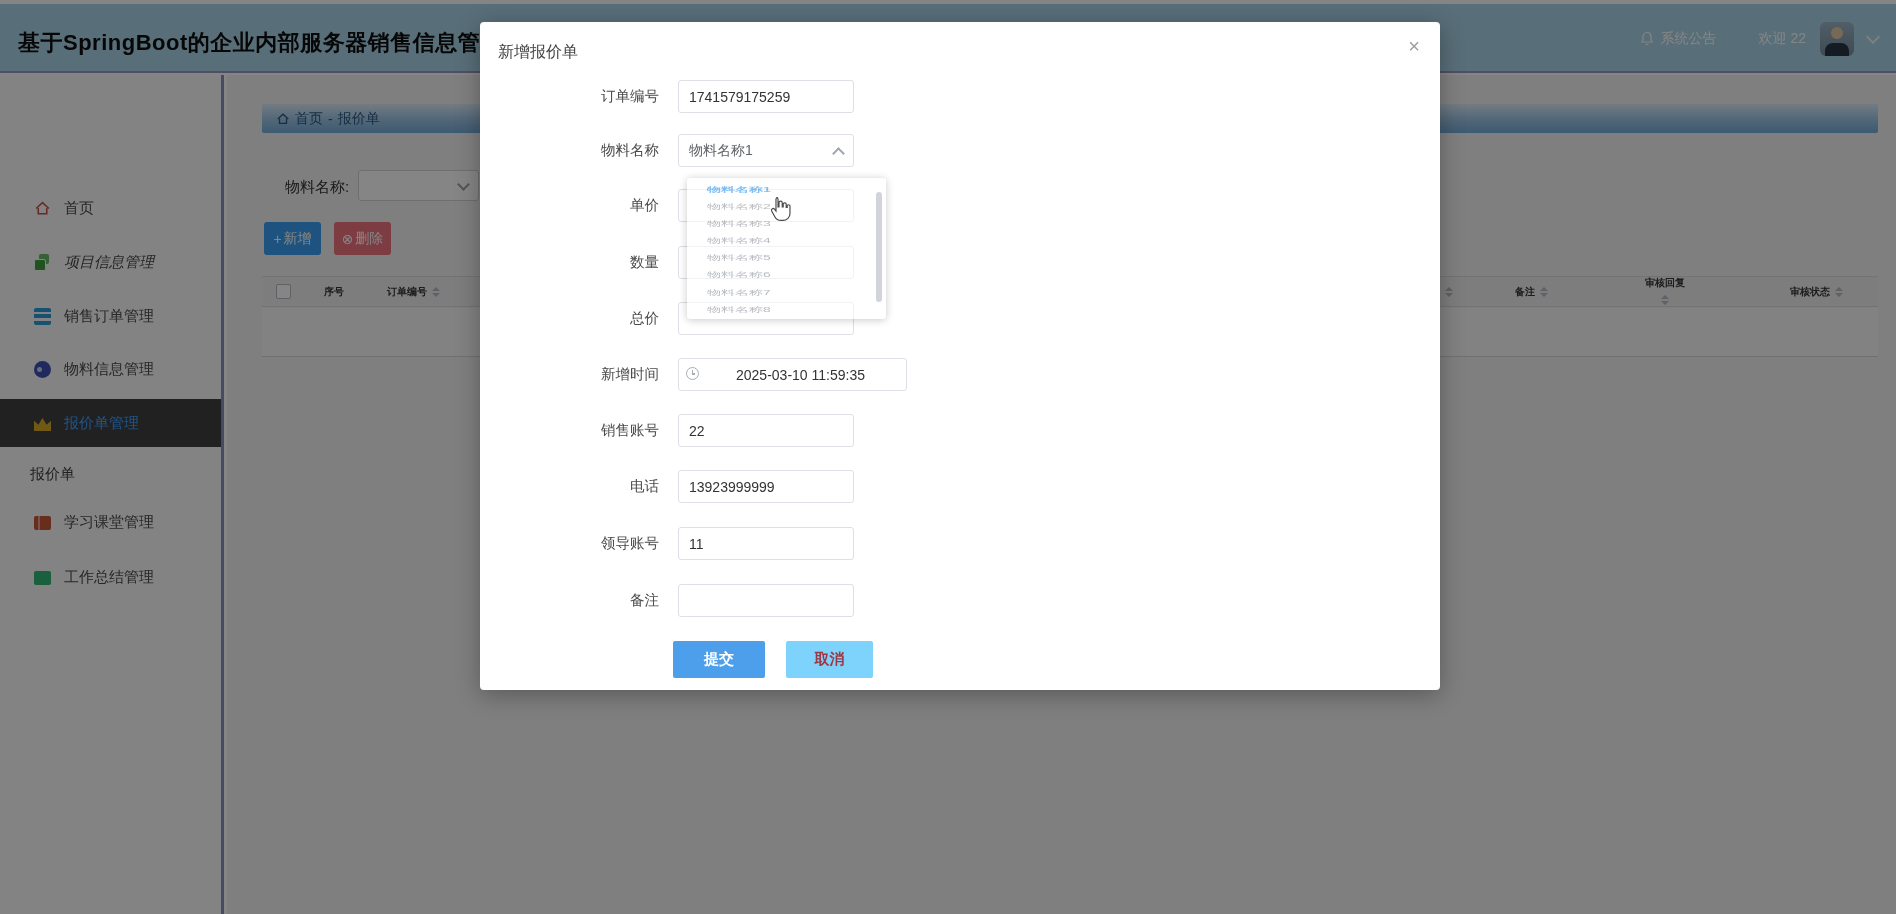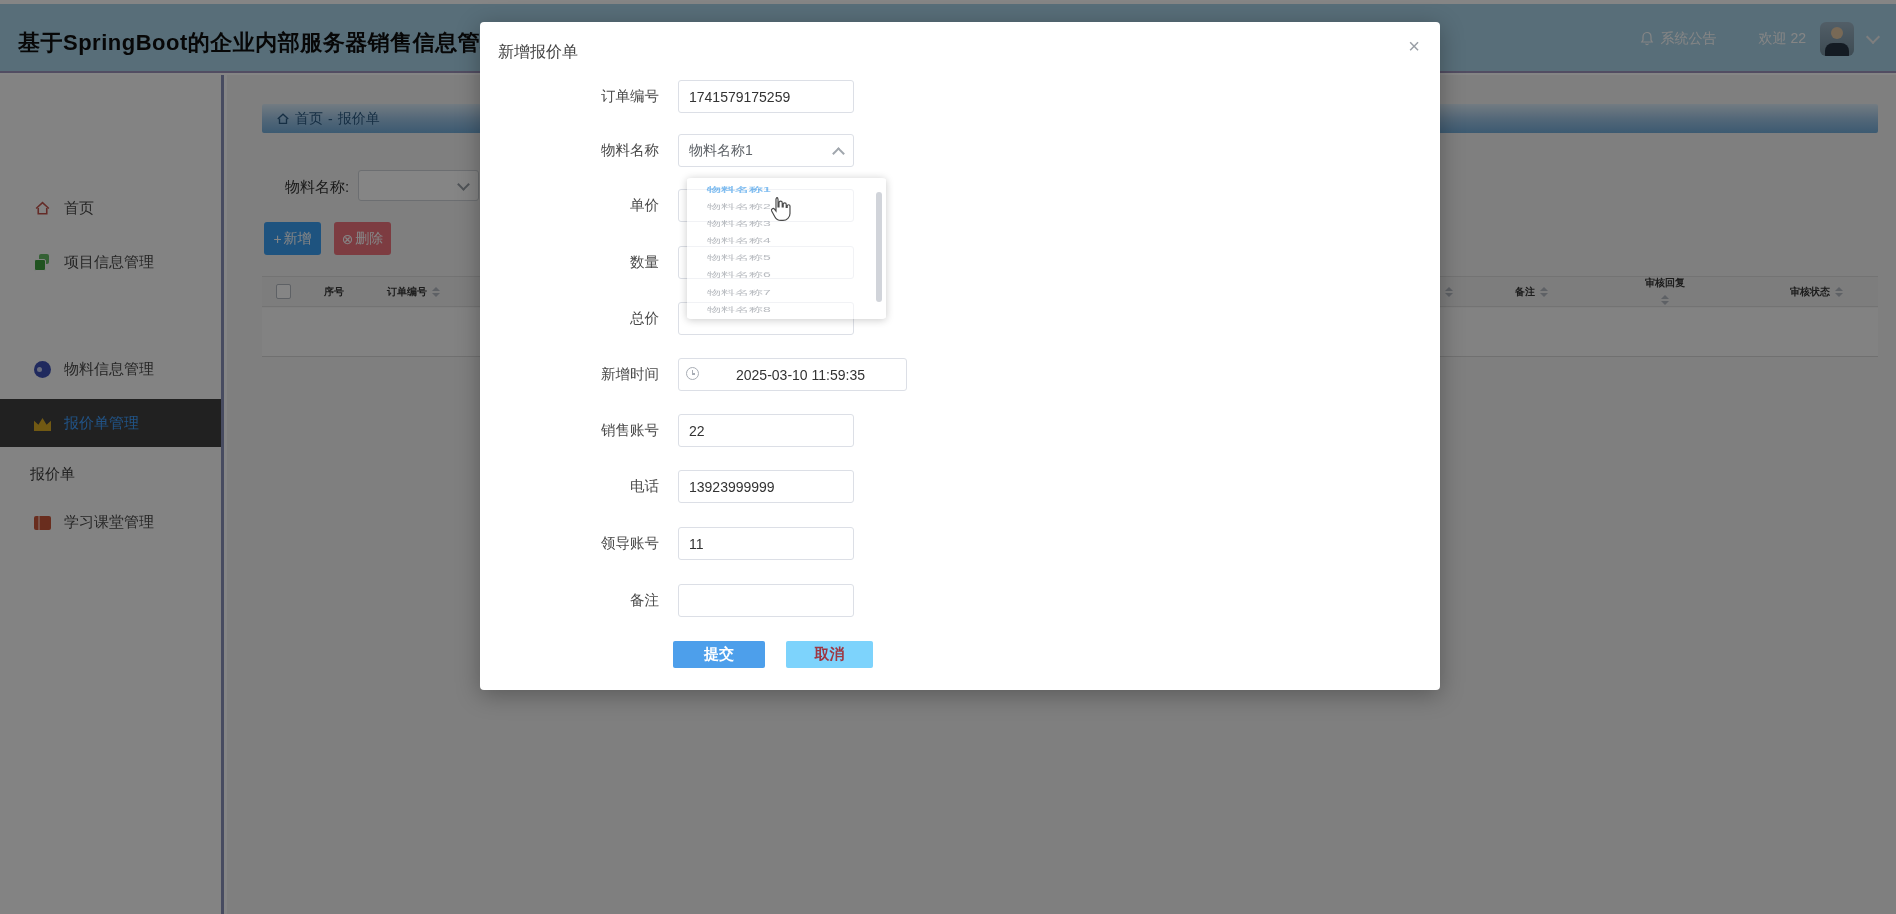--- a/index.html
+++ b/index.html
@@ -71,21 +71,21 @@
   .mclose{position:absolute;right:20px;top:14px;font-size:20px;color:#9a9fa6;cursor:pointer;line-height:20px;}
   .mrow{position:absolute;left:0;right:0;height:33px;}
   .flb{position:absolute;left:20px;width:159px;text-align:right;line-height:33px;font-size:14.5px;color:#4a4a4a;white-space:nowrap;}
   .fi{position:absolute;left:198px;top:0;width:176px;height:33px;border:1px solid #dcdfe6;border-radius:3px;padding:0 10px;font-size:14px;color:#333;box-sizing:border-box;background:#fff;outline:none;font-family:inherit;}
   .fi.dt{width:229px;text-align:center;padding-left:26px;}
   .fsel{position:absolute;left:198px;top:0;width:176px;height:33px;border:1px solid #dcdfe6;border-radius:3px;box-sizing:border-box;background:#fff;line-height:31px;padding:0 10px;font-size:14px;color:#5f6368;cursor:pointer;}
   .chev-up{position:absolute;right:10px;top:14px;width:7px;height:7px;border-right:2px solid #a0a6ad;border-bottom:2px solid #a0a6ad;transform:rotate(-135deg);}
   .clock{position:absolute;left:8px;top:9px;width:13px;height:13px;border:1.5px solid #a8adb5;border-radius:50%;box-sizing:border-box;}
   .clock::before{content:"";position:absolute;left:4.5px;top:2px;width:1.5px;height:4px;background:#a8adb5;}
   .clock::after{content:"";position:absolute;left:4.5px;top:5px;width:3.5px;height:1.5px;background:#a8adb5;}
-  .mbtn{position:absolute;top:619px;height:27px;border:none;border-radius:2px;font-size:15px;font-weight:bold;cursor:pointer;font-family:inherit;}
+  .mbtn{position:absolute;top:619px;height:37px;border:none;border-radius:2px;font-size:15px;font-weight:bold;cursor:pointer;font-family:inherit;}
   .btn-submit{left:193px;width:92px;background:#4d9feb;color:#fff;}
   .btn-cancel{left:306px;width:87px;background:#7dd3fc;color:#9e3742;}
 
   
   .dropdown{position:absolute;left:687px;top:178px;width:199px;height:141px;z-index:30;opacity:.62;}
   .dd-panel{width:199px;height:272px;transform:scaleY(0.518);transform-origin:0 0;background:#fff;border-radius:4px;box-shadow:0 2px 12px rgba(0,0,0,.35);padding-top:6px;box-sizing:border-box;}
   .dd-opt{height:33px;line-height:33px;padding-left:20px;font-size:14px;color:#8e939b;cursor:pointer;white-space:nowrap;}
   .dd-opt.sel{color:#3d9bea;font-weight:bold;}
   .dd-scroll{position:absolute;left:876px;top:192px;width:6px;height:110px;background:#c9cdd3;border-radius:3px;z-index:31;opacity:.85;}
 
@@ -112,36 +112,44 @@
     </div>
 
     <div class="sbar">
       <div class="sitem" style="top:109px;">
         <svg class="sicon ico-home" viewBox="0 0 16 16">
           <path d="M2 8 8 2.5 14 8" fill="none" stroke="currentColor" stroke-width="1.5"></path>
           <path d="M4 7.5V13h8V7.5" fill="none" stroke="currentColor" stroke-width="1.5"></path>
         </svg>
         <span class="lbl">首页</span>
       </div>
-      <div class="sitem" style="top:163px;">
+      <div class="sitem" style="top:163px;font-style:italic;">
         <div class="sicon ico-proj"></div>
         <span class="lbl">项目信息管理</span>
+      </div>
+      <div class="sitem" style="top:217px;">
+        <div class="sicon ico-sales"></div>
+        <span class="lbl">销售订单管理</span>
       </div>
       <div class="sitem" style="top:270px;">
         <div class="sicon ico-mat"></div>
         <span class="lbl">物料信息管理</span>
       </div>
       <div class="sitem active" style="top:324px;">
         <div class="sicon ico-crown"></div>
         <span class="lbl">报价单管理</span>
       </div>
       <div class="ssec">报价单</div>
       <div class="sitem" style="top:423px;">
         <div class="sicon ico-study"></div>
         <span class="lbl">学习课堂管理</span>
+      </div>
+      <div class="sitem" style="top:478px;">
+        <div class="sicon ico-sum"></div>
+        <span class="lbl">工作总结管理</span>
       </div>
     </div>
 
     <div class="content"></div>
 
     <div class="crumbbar">
       <svg class="crumb-home" viewBox="0 0 16 16">
         <path d="M2 8 8 2.5 14 8" fill="none" stroke="currentColor" stroke-width="1.5"></path>
         <path d="M4 7.5V13h8V7.5" fill="none" stroke="currentColor" stroke-width="1.5"></path>
       </svg>

